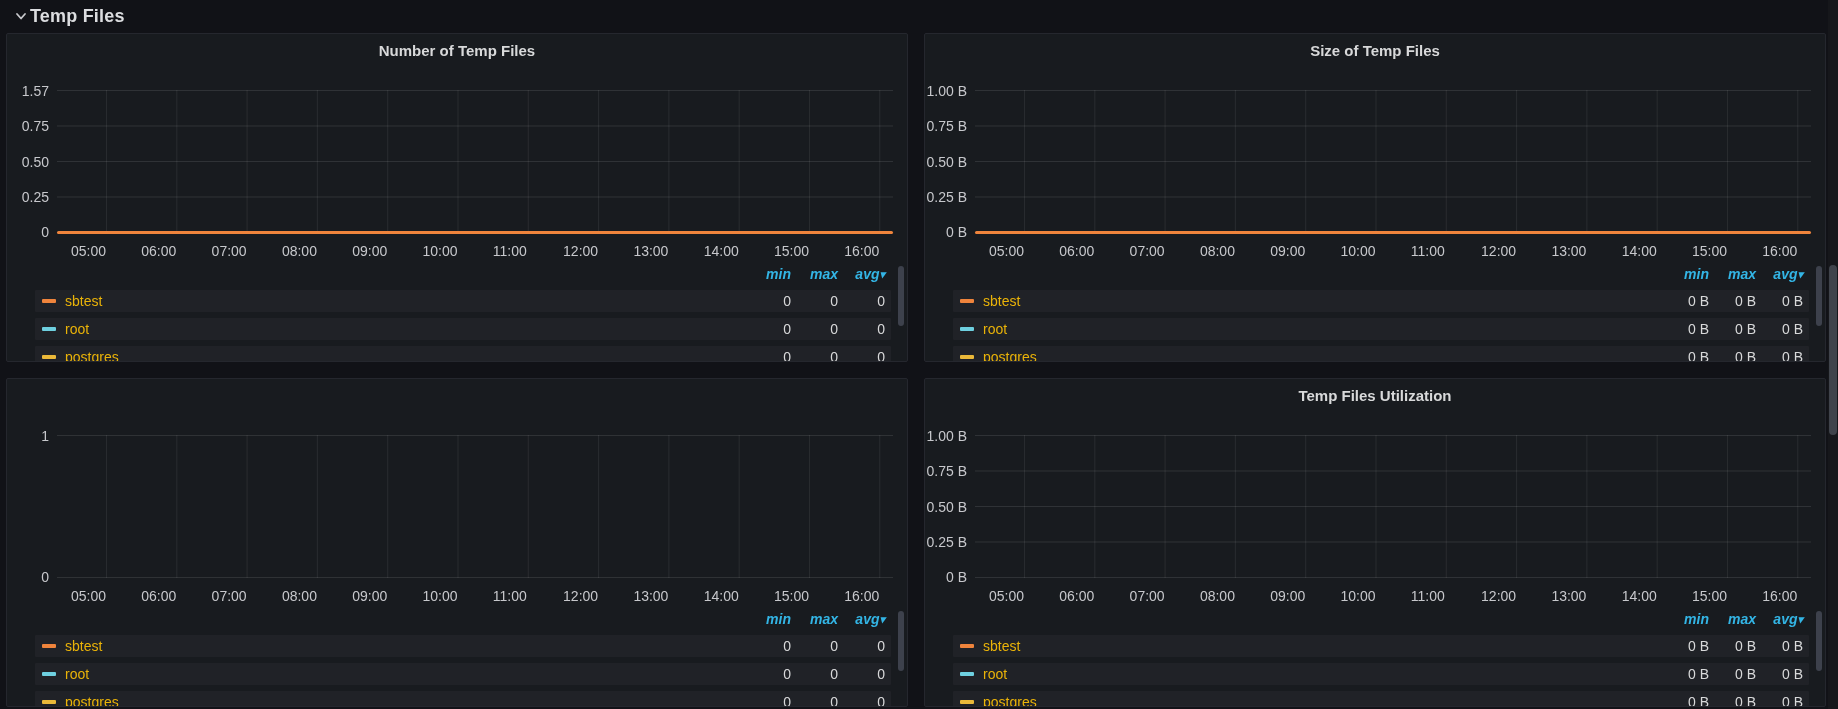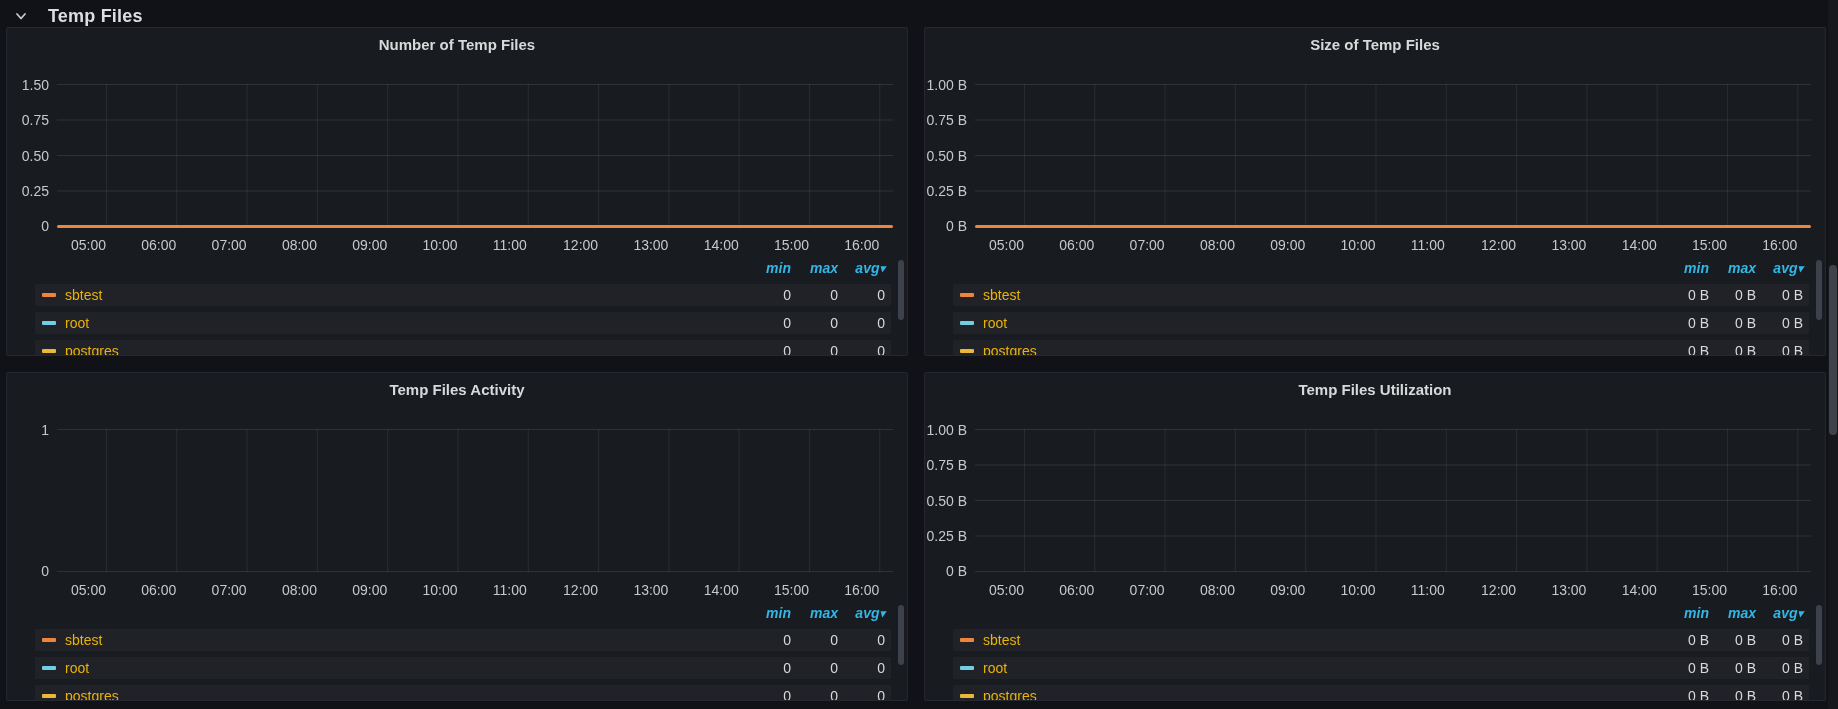--- a/index.html
+++ b/index.html
@@ -8,28 +8,28 @@
     background:#111217;
     font-family:"Liberation Sans", sans-serif;
     color:#d8d9da;
     overflow:hidden;
     position:relative;
   }
 
   
   .row-header{
     position:absolute; left:13px; top:2px; height:28px;
-    display:flex; align-items:center; gap:19px; cursor:pointer;
+    display:flex; align-items:center; gap:1px; cursor:pointer;
   }
   .row-header svg{ display:block; }
   .row-title{ font-size:18px; font-weight:700; color:#dcdde0; letter-spacing:.2px; }
 
   
   .grid{
-    position:absolute; left:6px; top:27px;
+    position:absolute; left:6px; top:33px;
     display:grid; grid-template-columns:902px 902px; grid-auto-rows:329px;
     column-gap:12px; row-gap:6px;gap:16px;
   }
   .panel{
     position:relative; background:#181b1f; border:1px solid #25272e;
     border-radius:2px; overflow:hidden;
   }
   .panel-title{
     text-align:center; font-size:15px; font-weight:700; color:#d8d9da;
     padding-top:8px; height:24px; cursor:pointer;
@@ -115,21 +115,21 @@
   <span class="row-title">Temp Files</span>
 </div>
 
 <main class="grid">
 
     <section class="panel">
       <h2 class="panel-title">Number of Temp Files</h2>
 
       <div class="yticks">
 
-          <span class="ytick">1.50</span>
+          <span class="ytick">1.57</span>
 
           <span class="ytick">0.75</span>
 
           <span class="ytick">0.50</span>
 
           <span class="ytick">0.25</span>
 
           <span class="ytick">0</span>
         </div>
 
@@ -279,21 +279,20 @@
               <span class="lval">0 B</span>
               <span class="lval">0 B</span>
             </div>
           </div>
       </div>
 
       <div class="legend-scrollbar"></div>
     </section>
 
     <section class="panel">
-      <h2 class="panel-title">Temp Files Activity</h2>
 
       <div class="yticks">
 
           <span class="ytick">1</span>
 
           <span class="ytick">0</span>
         </div>
 
       <div class="plot" data-grid="ends">
         <div class="zero-line"></div>

